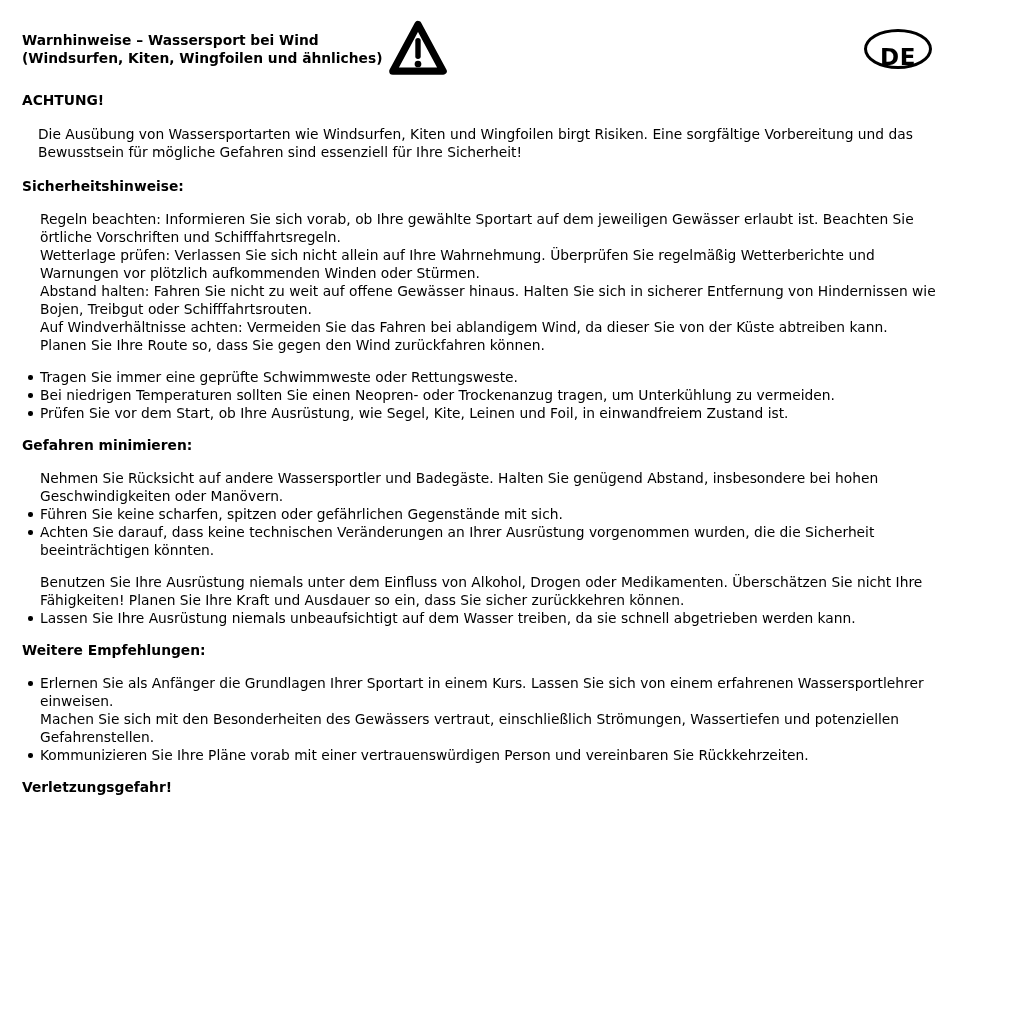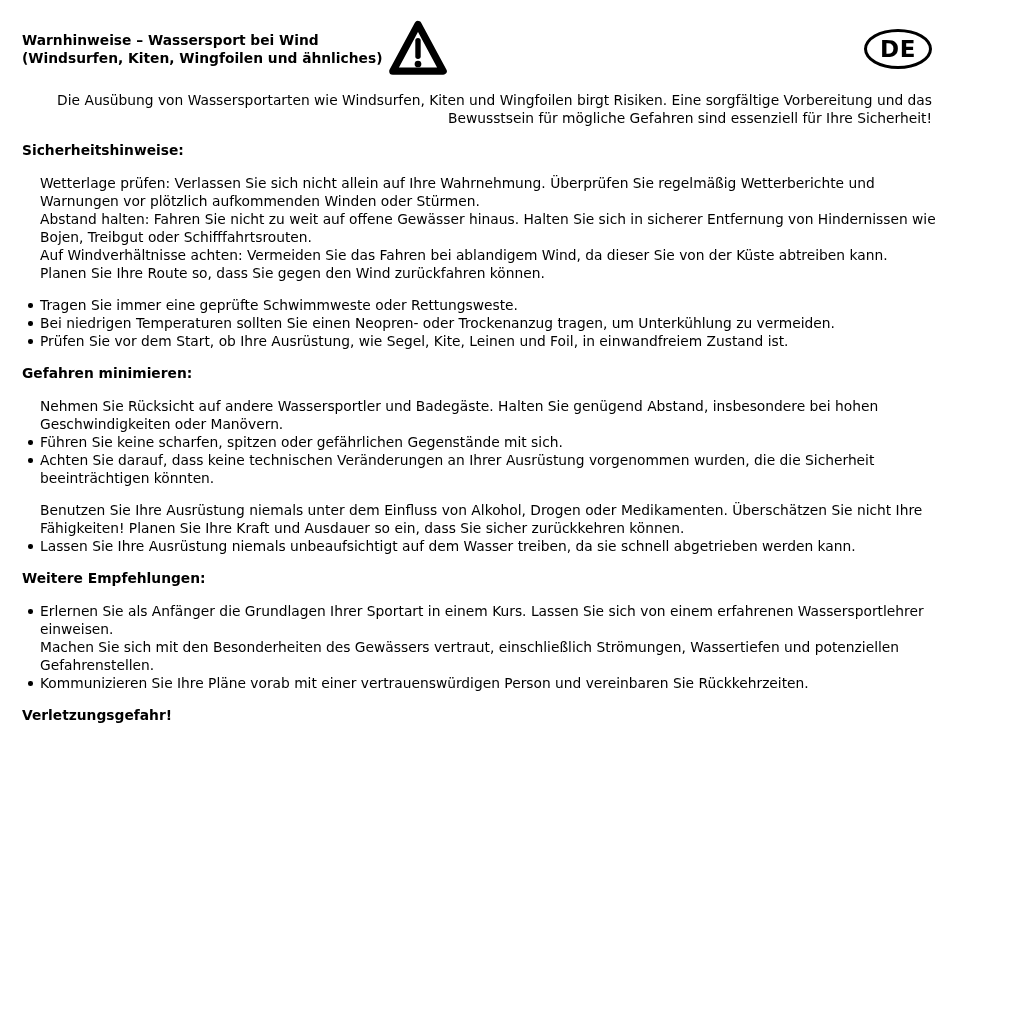--- a/index.html
+++ b/index.html
@@ -37,39 +37,39 @@
     flex: 0 0 auto;
   }
   .spacer { flex: 1 1 auto; }
   .de-badge {
     flex: 0 0 auto;
     width: 62px;
     height: 34px;
     border: 3.5px solid #000;
     border-radius: 50%;
     display: flex;
-    align-items: center;
+    align-items: flex-end;
     justify-content: center;
     font-weight: bold;
     font-size: 23px;
     margin-right: 4px;
     letter-spacing: 0.5px;
   }
   
   .doc-body { margin-top: 11px; }
   .sec { margin: 0; }
   .sec + .sec { margin-top: 14px; }
   .sec-heading {
     font-weight: bold;
     font-size: 13.8px;
     line-height: 18px;
     margin: 0;
   }
   .sec.list .sec-heading { margin-bottom: 15px; }
-  .para { margin: 4px; max-width: 952px; text-align: right; }
+  .para { margin: 16px; max-width: 952px; }
   .items {
     list-style: none;
     margin: 0;
     padding: 0;
     max-width: 952px;
   }
   .item {
     position: relative;
     padding-left: 18px;
     margin: 0;
@@ -101,25 +101,27 @@
     </svg>
     <div class="spacer"></div>
     <div class="de-badge">
       <span>DE</span>
     </div>
   </div>
 
   <div class="doc-body">
 
   <section class="sec paragraph">
+        <h2 class="sec-heading">ACHTUNG!</h2>
         <p class="para">Die Ausübung von Wassersportarten wie Windsurfen, Kiten und Wingfoilen birgt Risiken. Eine sorgfältige Vorbereitung und das Bewusstsein für mögliche Gefahren sind essenziell für Ihre Sicherheit!</p>
       </section>
       <section class="sec list">
         <h2 class="sec-heading">Sicherheitshinweise:</h2>
         <ul class="items">
+          <li class="item nobullet"><span>Regeln beachten: Informieren Sie sich vorab, ob Ihre gewählte Sportart auf dem jeweiligen Gewässer erlaubt ist. Beachten Sie örtliche Vorschriften und Schifffahrtsregeln.</span></li>
           <li class="item nobullet"><span>Wetterlage prüfen: Verlassen Sie sich nicht allein auf Ihre Wahrnehmung. Überprüfen Sie regelmäßig Wetterberichte und Warnungen vor plötzlich aufkommenden Winden oder Stürmen.</span></li>
           <li class="item nobullet"><span>Abstand halten: Fahren Sie nicht zu weit auf offene Gewässer hinaus. Halten Sie sich in sicherer Entfernung von Hindernissen wie Bojen, Treibgut oder Schifffahrtsrouten.</span></li>
           <li class="item nobullet"><span>Auf Windverhältnisse achten: Vermeiden Sie das Fahren bei ablandigem Wind, da dieser Sie von der Küste abtreiben kann. Planen Sie Ihre Route so, dass Sie gegen den Wind zurückfahren können.</span></li>
         </ul>
       </section>
       <section class="sec list">
         <ul class="items">
           <li class="item bulleted"><span class="dot"></span><span>Tragen Sie immer eine geprüfte Schwimmweste oder Rettungsweste.</span></li>
           <li class="item bulleted"><span class="dot"></span><span>Bei niedrigen Temperaturen sollten Sie einen Neopren- oder Trockenanzug tragen, um Unterkühlung zu vermeiden.</span></li>
           <li class="item bulleted"><span class="dot"></span><span>Prüfen Sie vor dem Start, ob Ihre Ausrüstung, wie Segel, Kite, Leinen und Foil, in einwandfreiem Zustand ist.</span></li>

